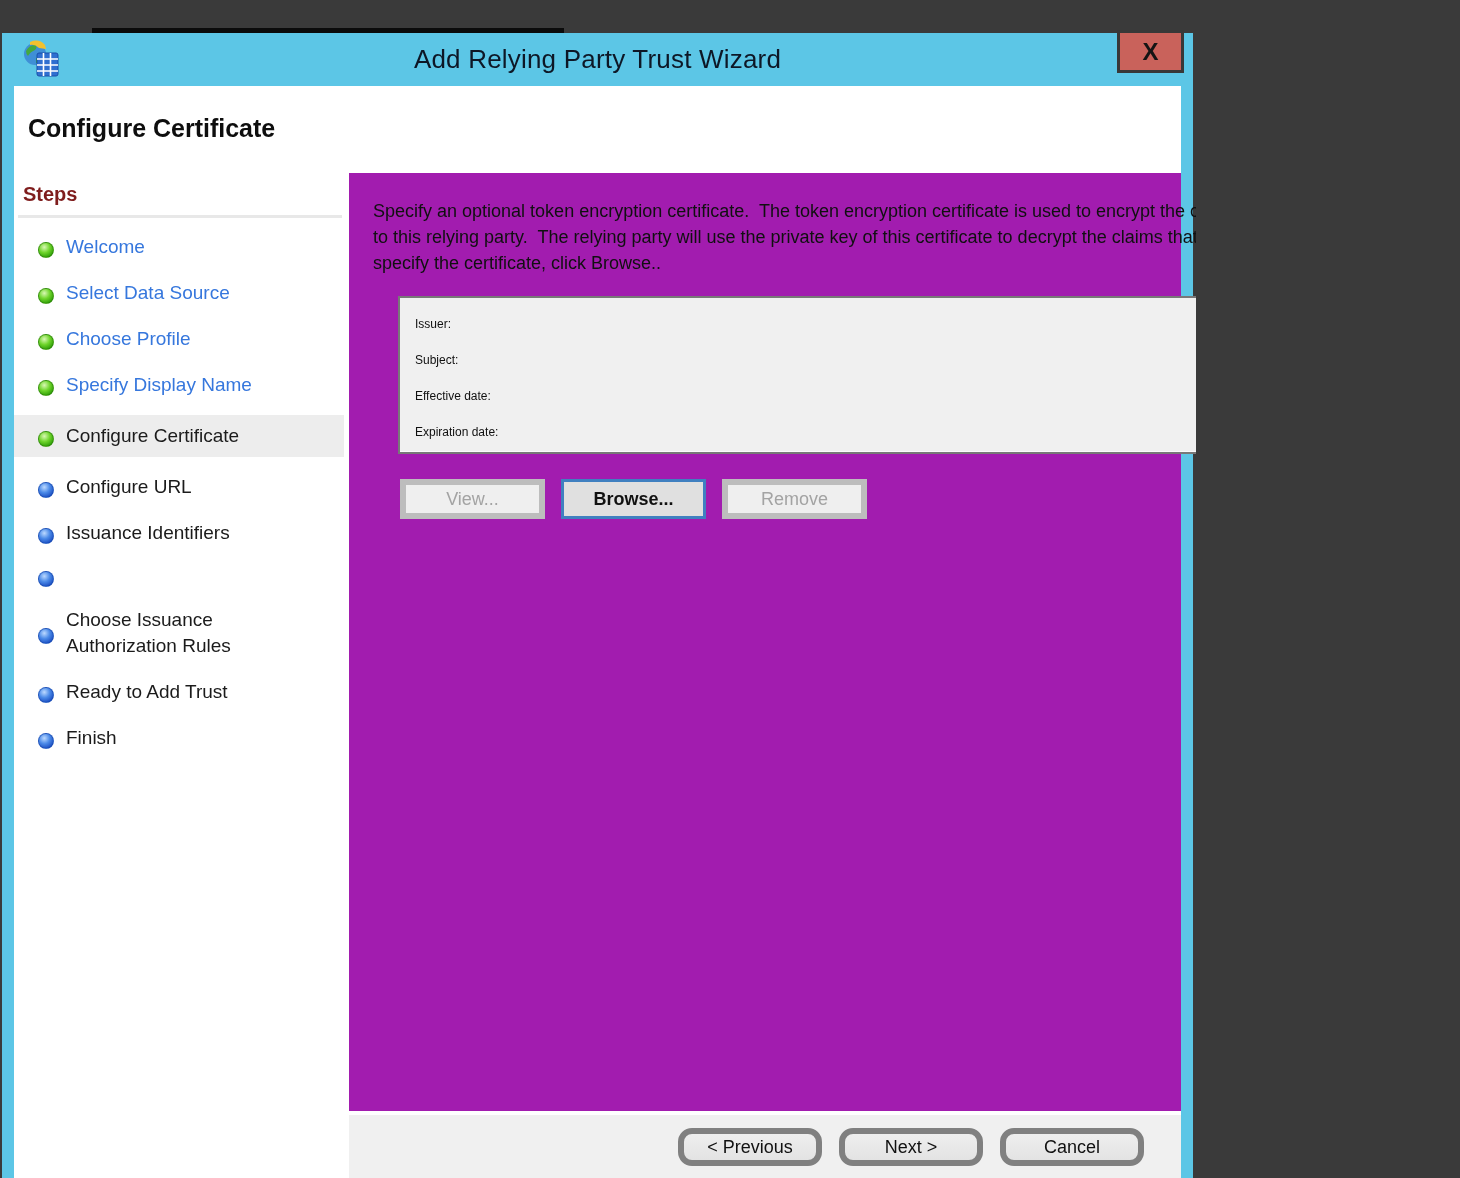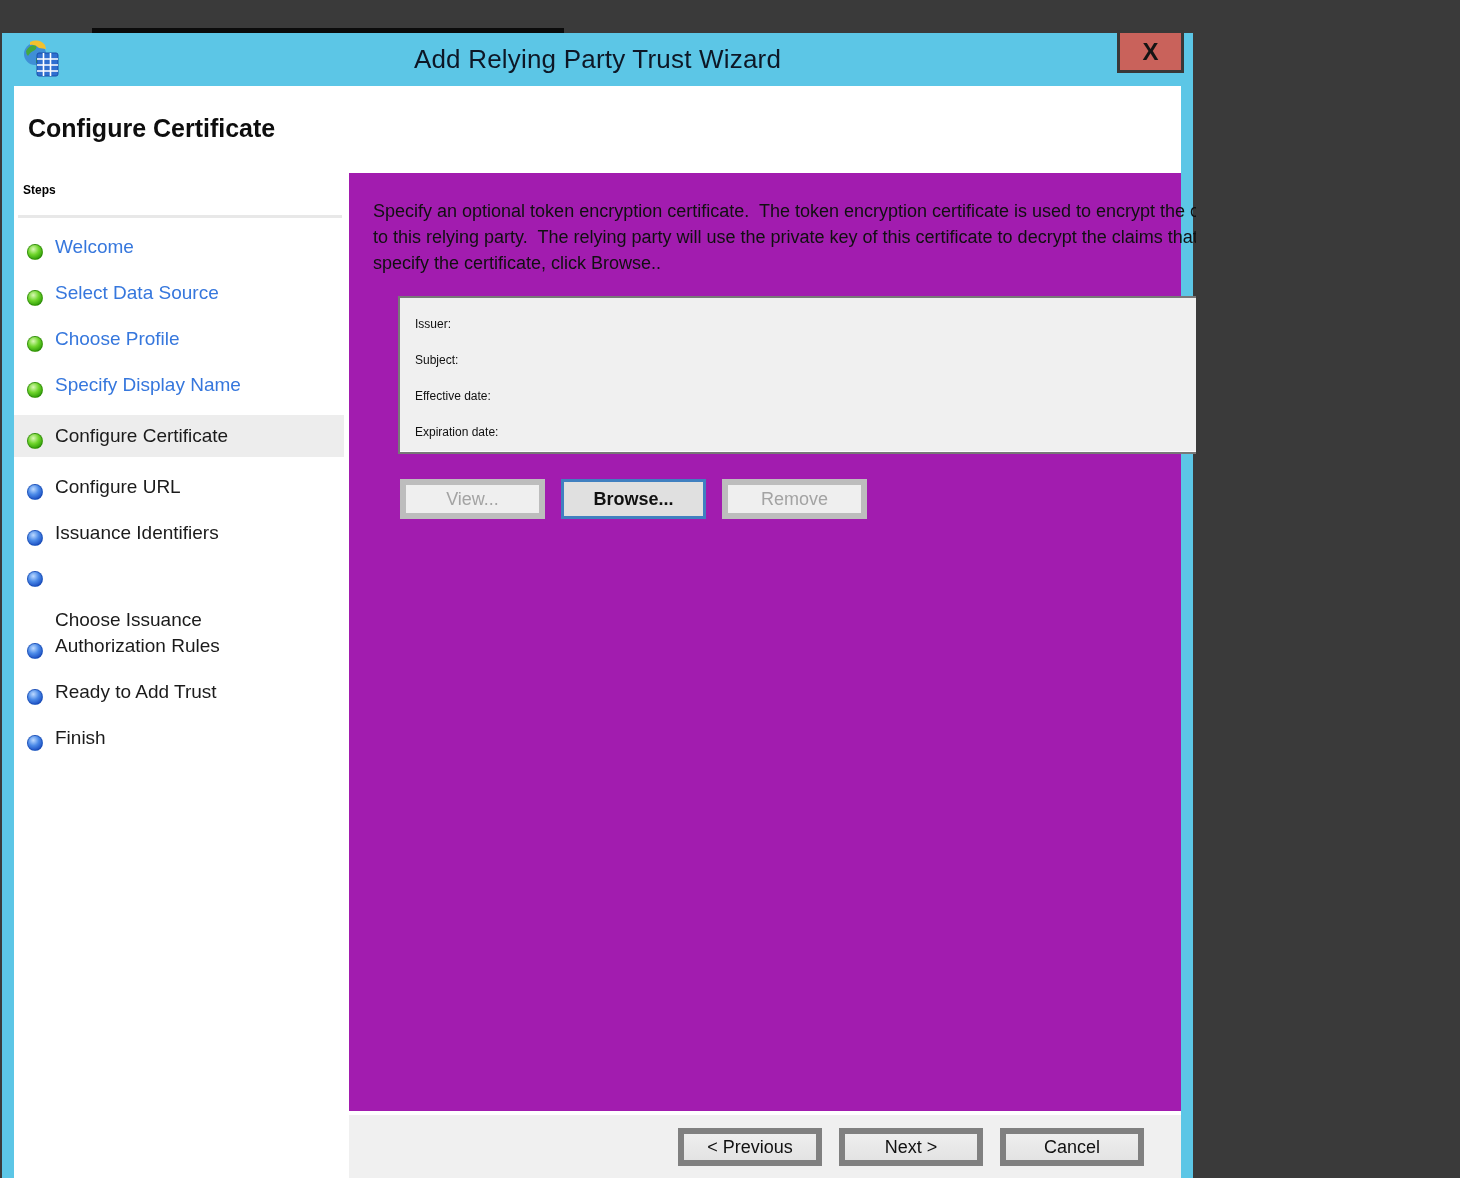--- a/index.html
+++ b/index.html
@@ -55,30 +55,30 @@
     position:absolute; left:14px; top:28px;
     font-size:25px; font-weight:bold; color:#0e0e0e;
   }
   
   .sidebar {
     position:absolute; left:0; top:87px; bottom:0; width:330px;
     background:#ffffff;
   }
   .steps-heading {
     position:absolute; left:9px; top:10px;
-    font-size:12px; font-weight:bold; color:#000000;text-align:center;
+    font-size:20px; font-weight:bold; color:#7f1d1d;text-align:center;
   }
   .steps-divider {
     position:absolute; left:4px; right:2px; top:42px; height:3px;
     background:#e8e8e8;
   }
   .steps-list { position:absolute; left:0; right:0; top:58px; }
   .step {
-    display:flex; align-items:flex-end;
-    padding:3px 0 3px 13px; margin-bottom:14px;
+    display:flex; align-items:center;
+    padding:3px 0 3px 24px; margin-bottom:14px;
     font-size:19px; line-height:26px; color:#1b1b1b;
   }
   .step .bullet {
     width:16px; height:16px; border-radius:50%;
     margin:5px 12px 0 0; flex-shrink:0;
   }
   .step[data-state="done"] .bullet,
   .step[data-state="current"] .bullet {
     background: radial-gradient(circle at 38% 30%, #d9f8b4 0%, #6fd52c 42%, #2f9e07 80%, #46b816 100%);
     border:1px solid rgba(38,118,8,0.55); box-sizing:border-box;
@@ -129,21 +129,21 @@
     border:3px solid #4080c0; background:#e0e0e0; font-weight:bold;
   }
   
   .footer {
     position:absolute; left:0; right:0; bottom:0; height:75px;
     background:#f0f0f0; border-top:4px solid #ffffff; box-sizing:border-box;
     display:flex; justify-content:flex-end; align-items:flex-start;
     gap:17px; padding:13px 37px 0 0;
   }
   .footer .btn { width:144px; height:38px; border-color:#808080;
-    background:linear-gradient(#eeeeee,#e3e3e3); }
+    background:linear-gradient(#eeeeee,#e3e3e3);border-radius:14px; }
 </style>
 </head>
 <body>
 
 <div id="canvas">
   <div class="top-black-seg"></div>
 
   <div class="dialog">
 
     <div class="titlebar">

